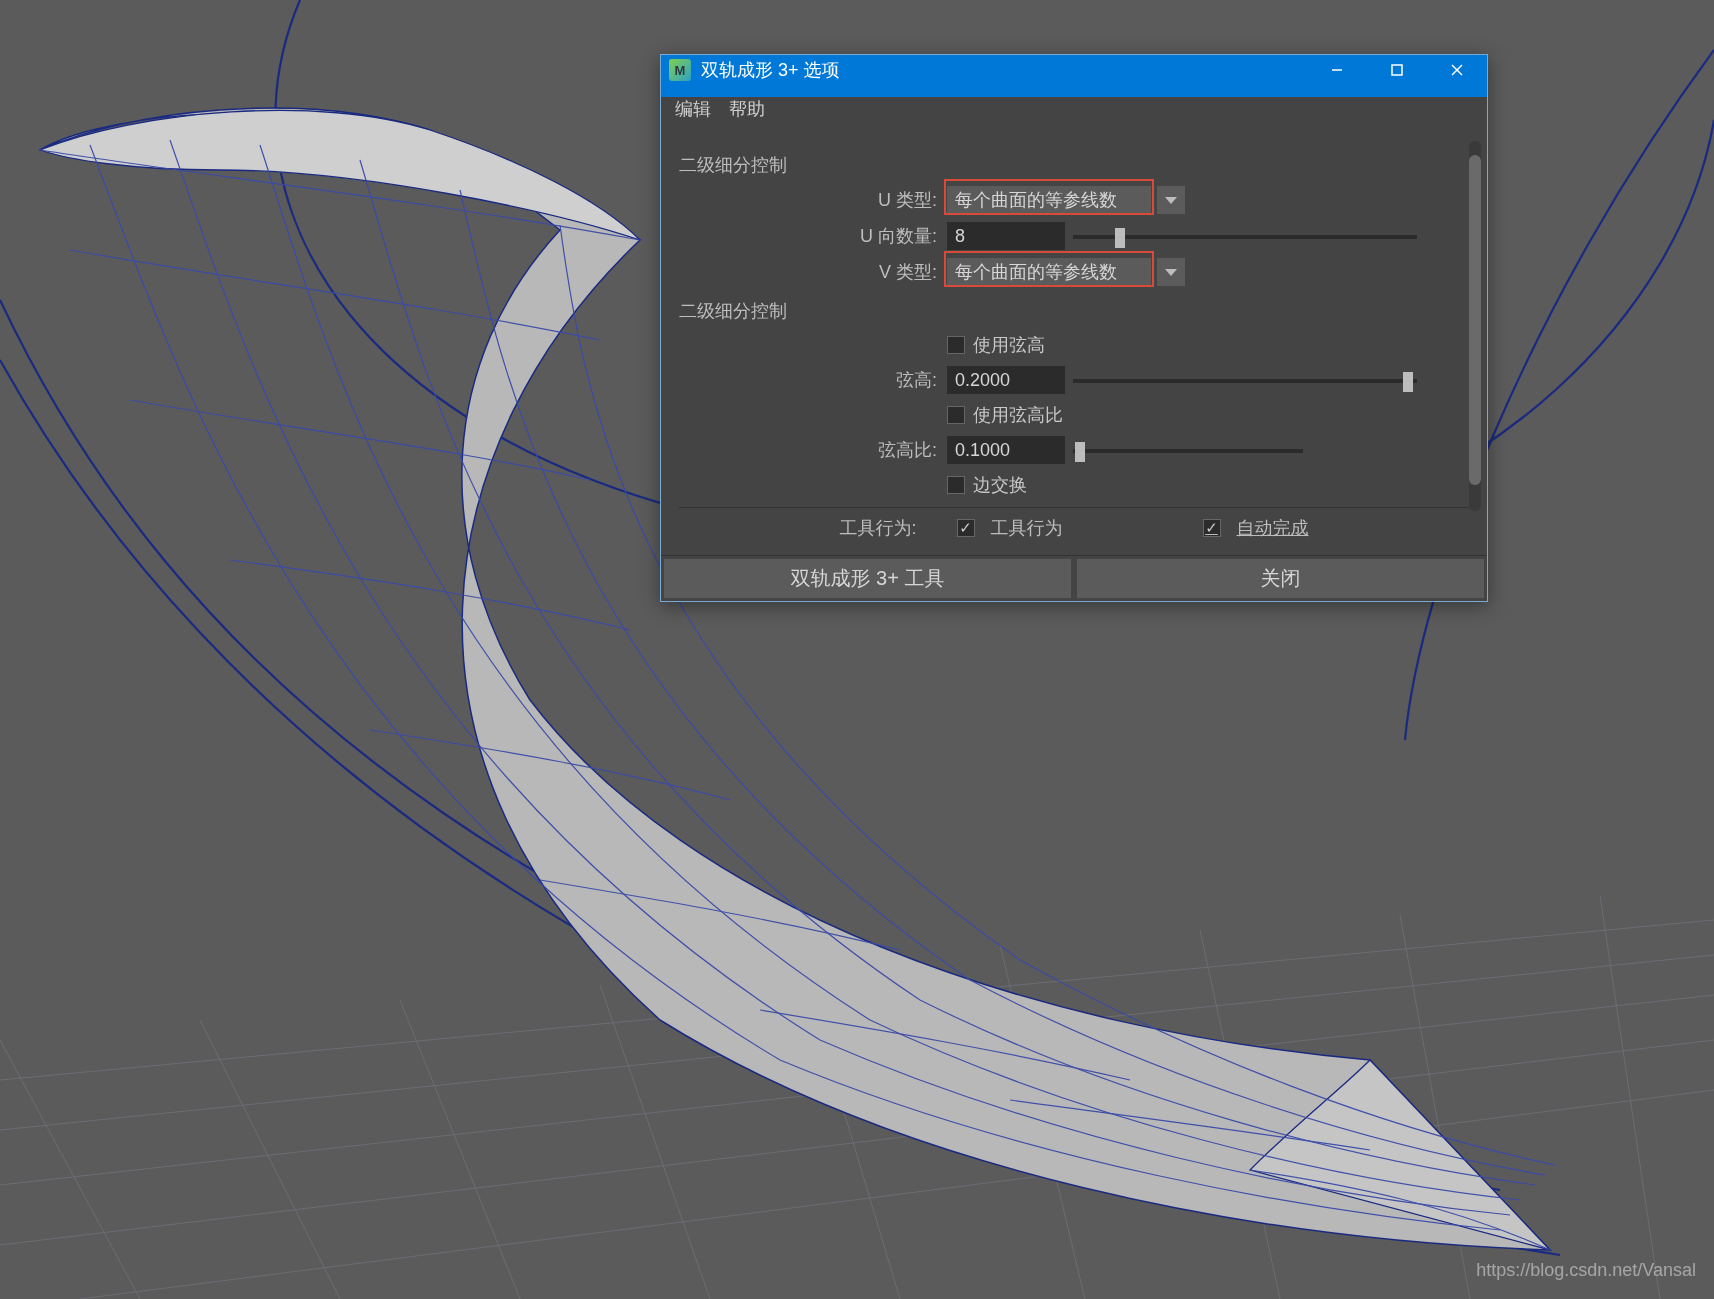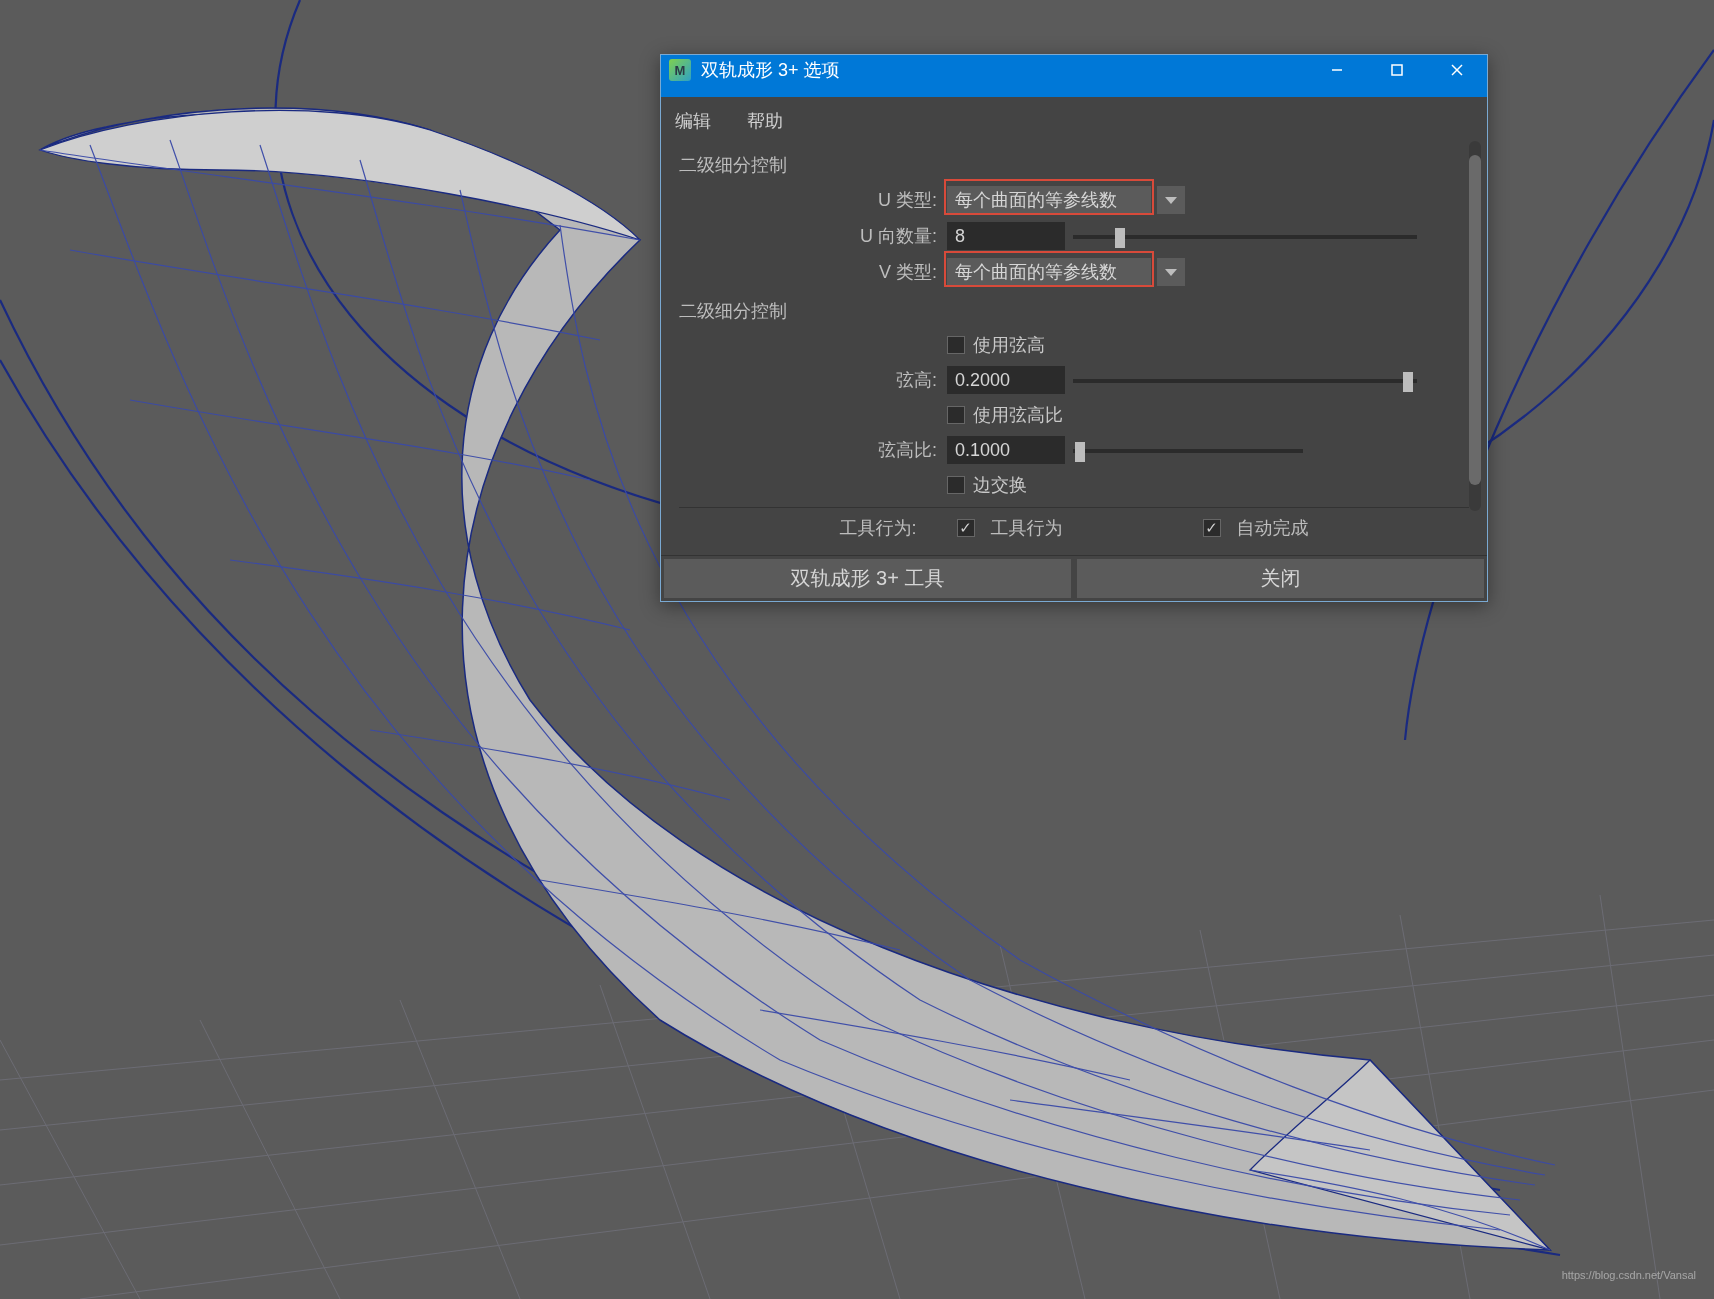--- a/index.html
+++ b/index.html
@@ -15,21 +15,21 @@
   }
   .viewport {
     position: absolute;
     inset: 0;
     background: #5b5b5b;
   }
   .watermark {
     position: absolute;
     right: 18px;
     bottom: 18px;
-    font-size: 11px;
+    font-size: 18px;
     color: rgba(255,255,255,0.45);
     font-family: Arial, sans-serif;
     margin-top: 24px;
   }
   
   .dialog {
     position: absolute;
     left: 660px;
     top: 54px;
     width: 828px;
@@ -67,23 +67,23 @@
   .titlebar .title { flex: 1; font-size: 18px; }
   .winbtn {
     width: 60px; height: 42px;
     display: flex; align-items: center; justify-content: center;
     color: #fff;
   }
   .winbtn svg { width: 14px; height: 14px; }
   .menubar {
     height: 36px;
     display: flex;
-    align-items: flex-end;
+    align-items: flex-start;
     padding: 0 14px;
-    gap: 36px;
+    gap: 18px;
     background: #444444;
     color: #d0d0d0;
     font-size: 18px;
   }
   .menubar span { cursor: default; }
   .content {
     position: relative;
     padding: 10px 18px 8px 18px;
     background: #444444;
   }
@@ -410,21 +410,21 @@
       <span class="chkbox"></span>
       <span>边交换</span>
     </div>
 
     <div class="toolrow">
       <span class="lab" style="width:auto;">工具行为:</span>
       <span style="display:inline-flex;align-items:center;gap:8px;">
         <span class="chkbox checked"></span>
         <span>工具行为</span>
       </span>
-      <span style="display:inline-flex;align-items:center;gap:8px;margin-left:100px;">
+      <span style="display:inline-flex;align-items:center;gap:8px;margin-left:100px;text-decoration:underline;">
         <span class="chkbox checked"></span>
         <span>自动完成</span>
       </span>
     </div>
   </div>
 
   <div class="btnbar">
     <div class="btn">双轨成形 3+ 工具</div>
     <div class="btn">关闭</div>
   </div>

